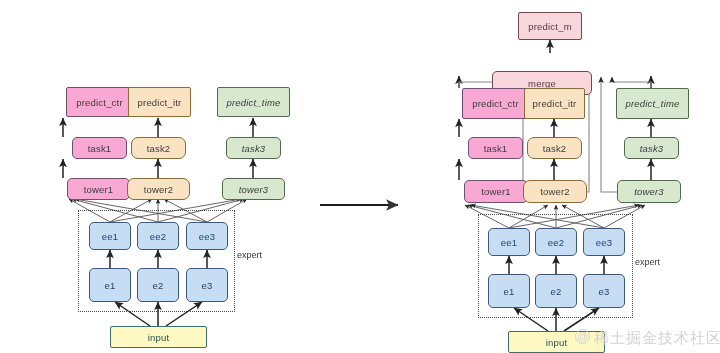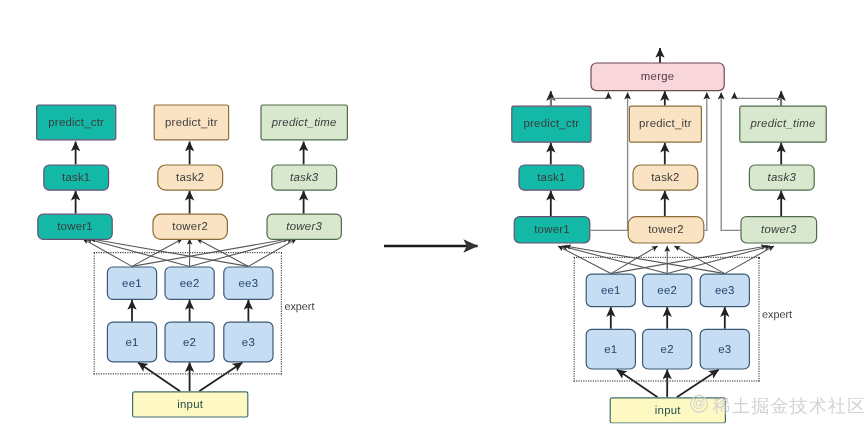--- a/index.html
+++ b/index.html
@@ -19,21 +19,21 @@
     display:flex; align-items:center; justify-content:center;
     border-radius:5px;
     border:1.4px solid #555;
     font-size:9.5px;
     color:#3b3b3b;
     letter-spacing:.2px;
     white-space:nowrap;
     z-index:3;
   }
   .node.sq { border-radius:2px; }
-  .c-purple { background:#14b8a6; border-color:#6b4f74; }
+  .c-purple { background:#f9a8d4; border-color:#6b4f74;margin-left:36px; }
   .c-orange { background:#fae3c2; border-color:#8a6c3c;border-radius:7px; }
   .c-green  { background:#d7e8cf; border-color:#4f6b4a;font-style:italic; }
   .c-blue   { background:#c7ddf3; border-color:#3c5a77; color:#20456b; }
   .c-cyan   { background:#fef9c3; border-color:#3f6f6d; color:#27514f; }
   .c-pink   { background:#f8d6dc; border-color:#6d4a50; color:#55393e; }
 
   .dashbox {
     position:absolute;
     border:1.4px dotted #4a4a4a;
     background:transparent;
@@ -187,21 +187,22 @@
 
   <div class="node c-blue" style="left:89px;  top:268px; width:42px; height:34px;">e1</div>
   <div class="node c-blue" style="left:137px; top:268px; width:42px; height:34px;">e2</div>
   <div class="node c-blue" style="left:186px; top:268px; width:42px; height:34px;">e3</div>
 
   <div class="node sq c-cyan" style="left:110px; top:326px; width:97px; height:22px;">input</div>
 
   <div class="dashbox" style="left:478px; top:214px; width:155px; height:104px;"></div>
   <div class="expert-label" style="left:635px; top:257px;">expert</div>
 
-  <div class="node c-pink" style="left:492px; top:52px; width:112px; height:24px;">merge</div>
+  <div class="node sq c-pink" style="left:518px; top:12px; width:64px; height:28px;">predict_m</div>
+  <div class="node c-pink" style="left:492px; top:71px; width:100px; height:24px;">merge</div>
 
   <div class="node sq c-purple" style="left:426px; top:88px; width:67px; height:31px;">predict_ctr</div>
   <div class="node sq c-orange" style="left:524px; top:88px; width:61px; height:31px;">predict_itr</div>
   <div class="node sq c-green" style="left:616px; top:88px; width:73px; height:31px;">predict_time</div>
 
   <div class="node c-purple" style="left:432px; top:137px; width:55px; height:22px;">task1</div>
   <div class="node c-orange" style="left:527px; top:137px; width:55px; height:22px;">task2</div>
   <div class="node c-green" style="left:624px; top:137px; width:55px; height:22px;">task3</div>
 
   <div class="node c-purple" style="left:428px; top:180px; width:64px; height:23px;">tower1</div>

